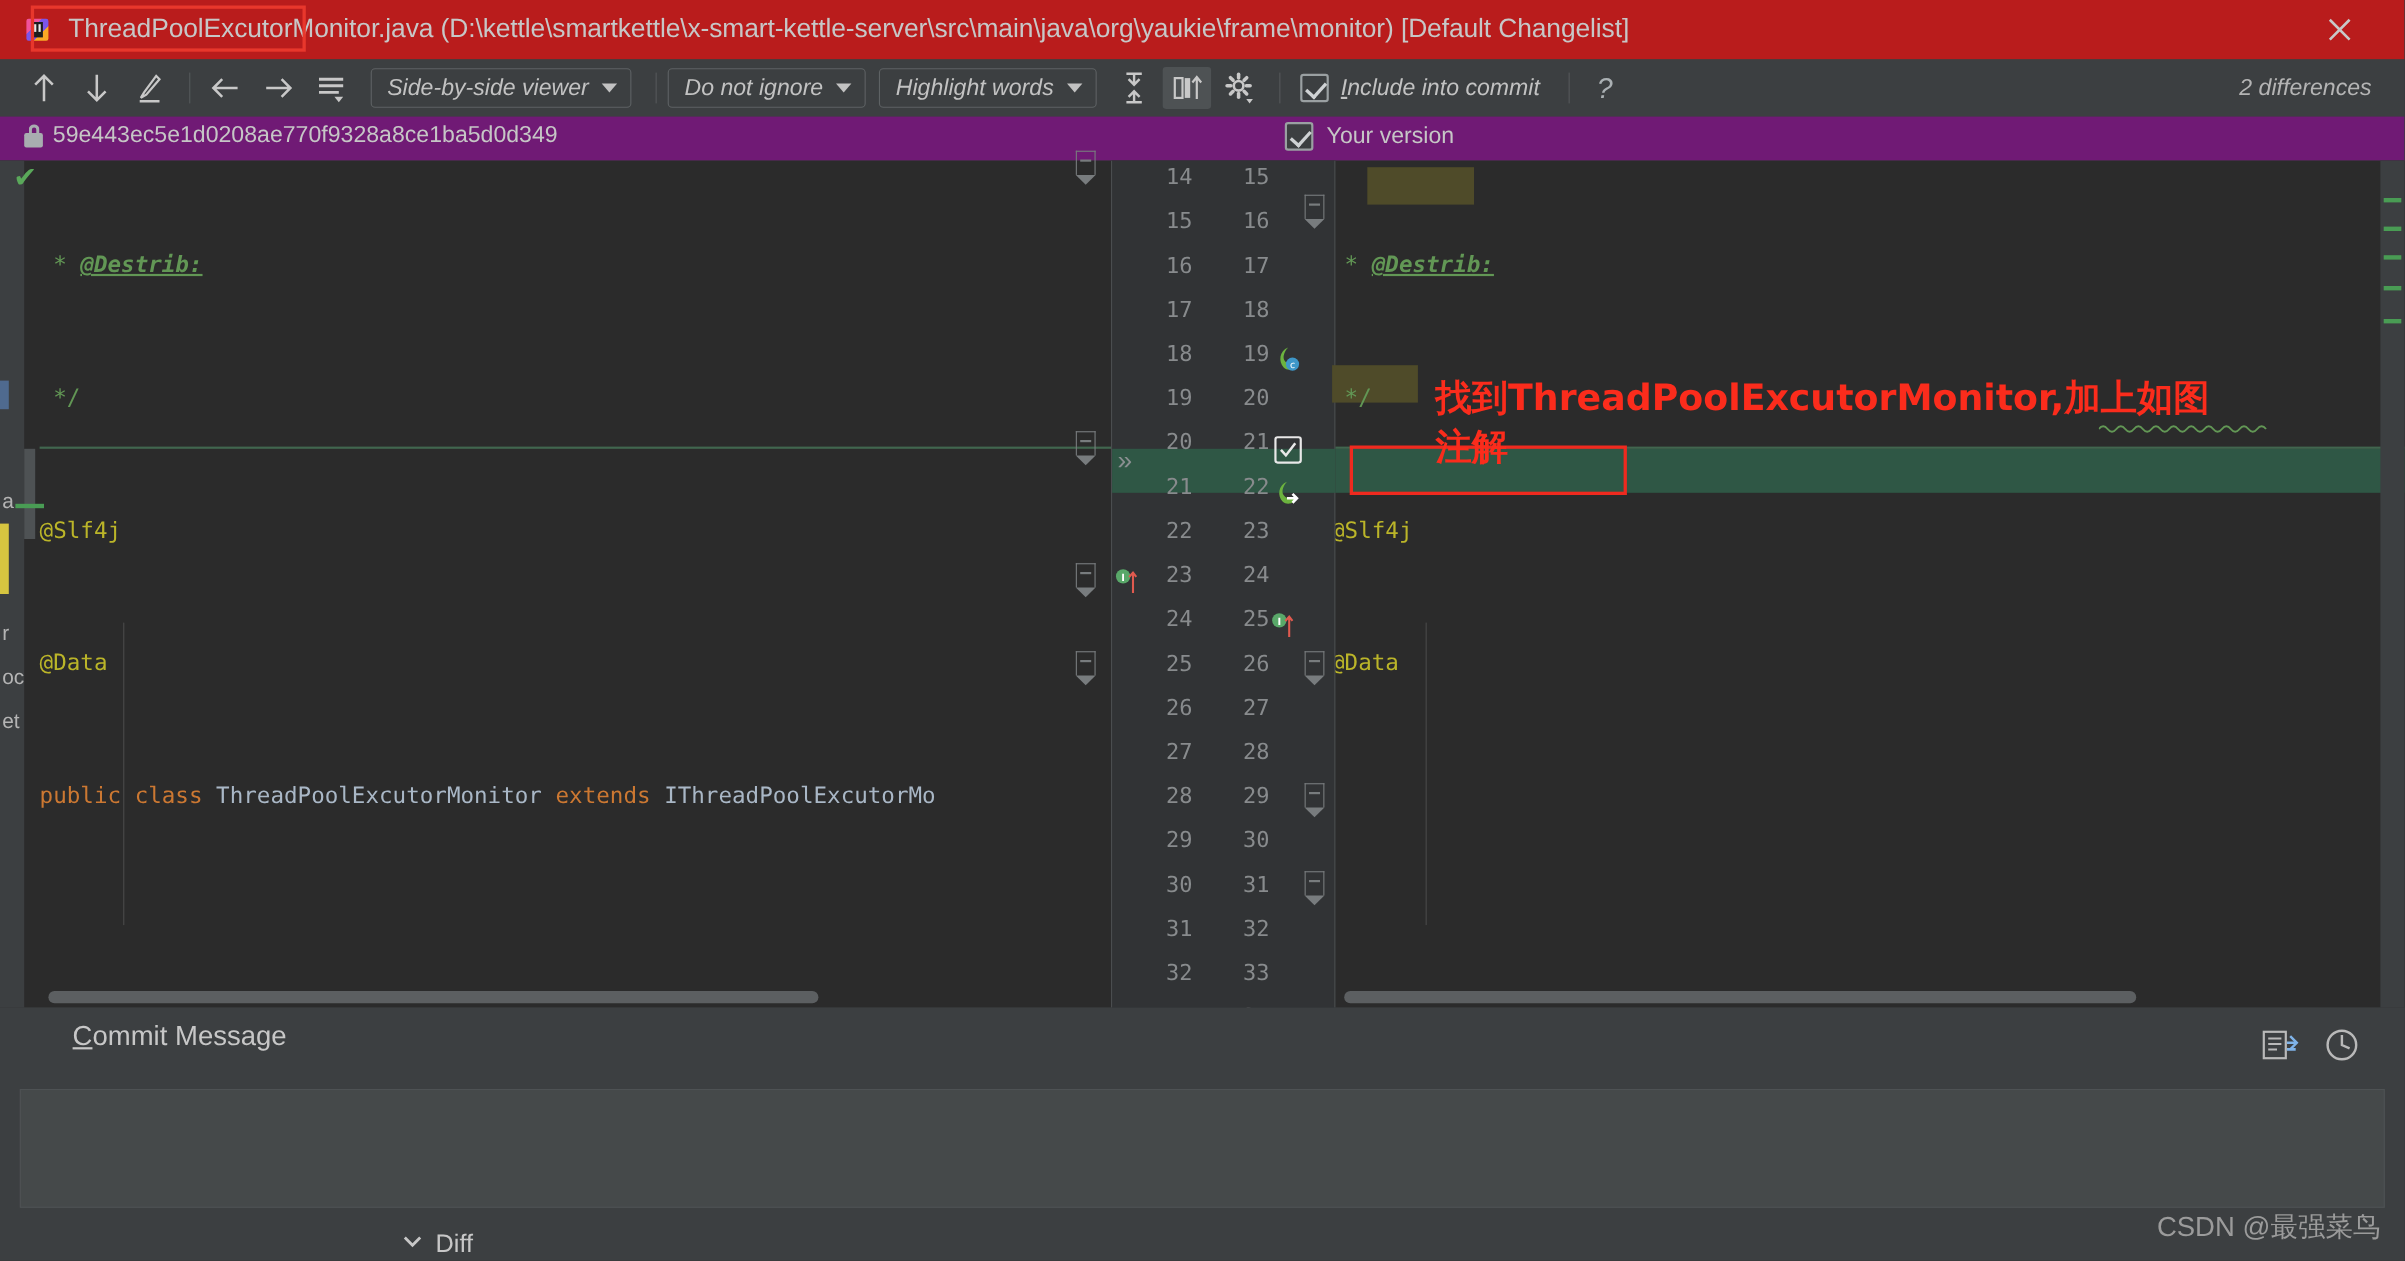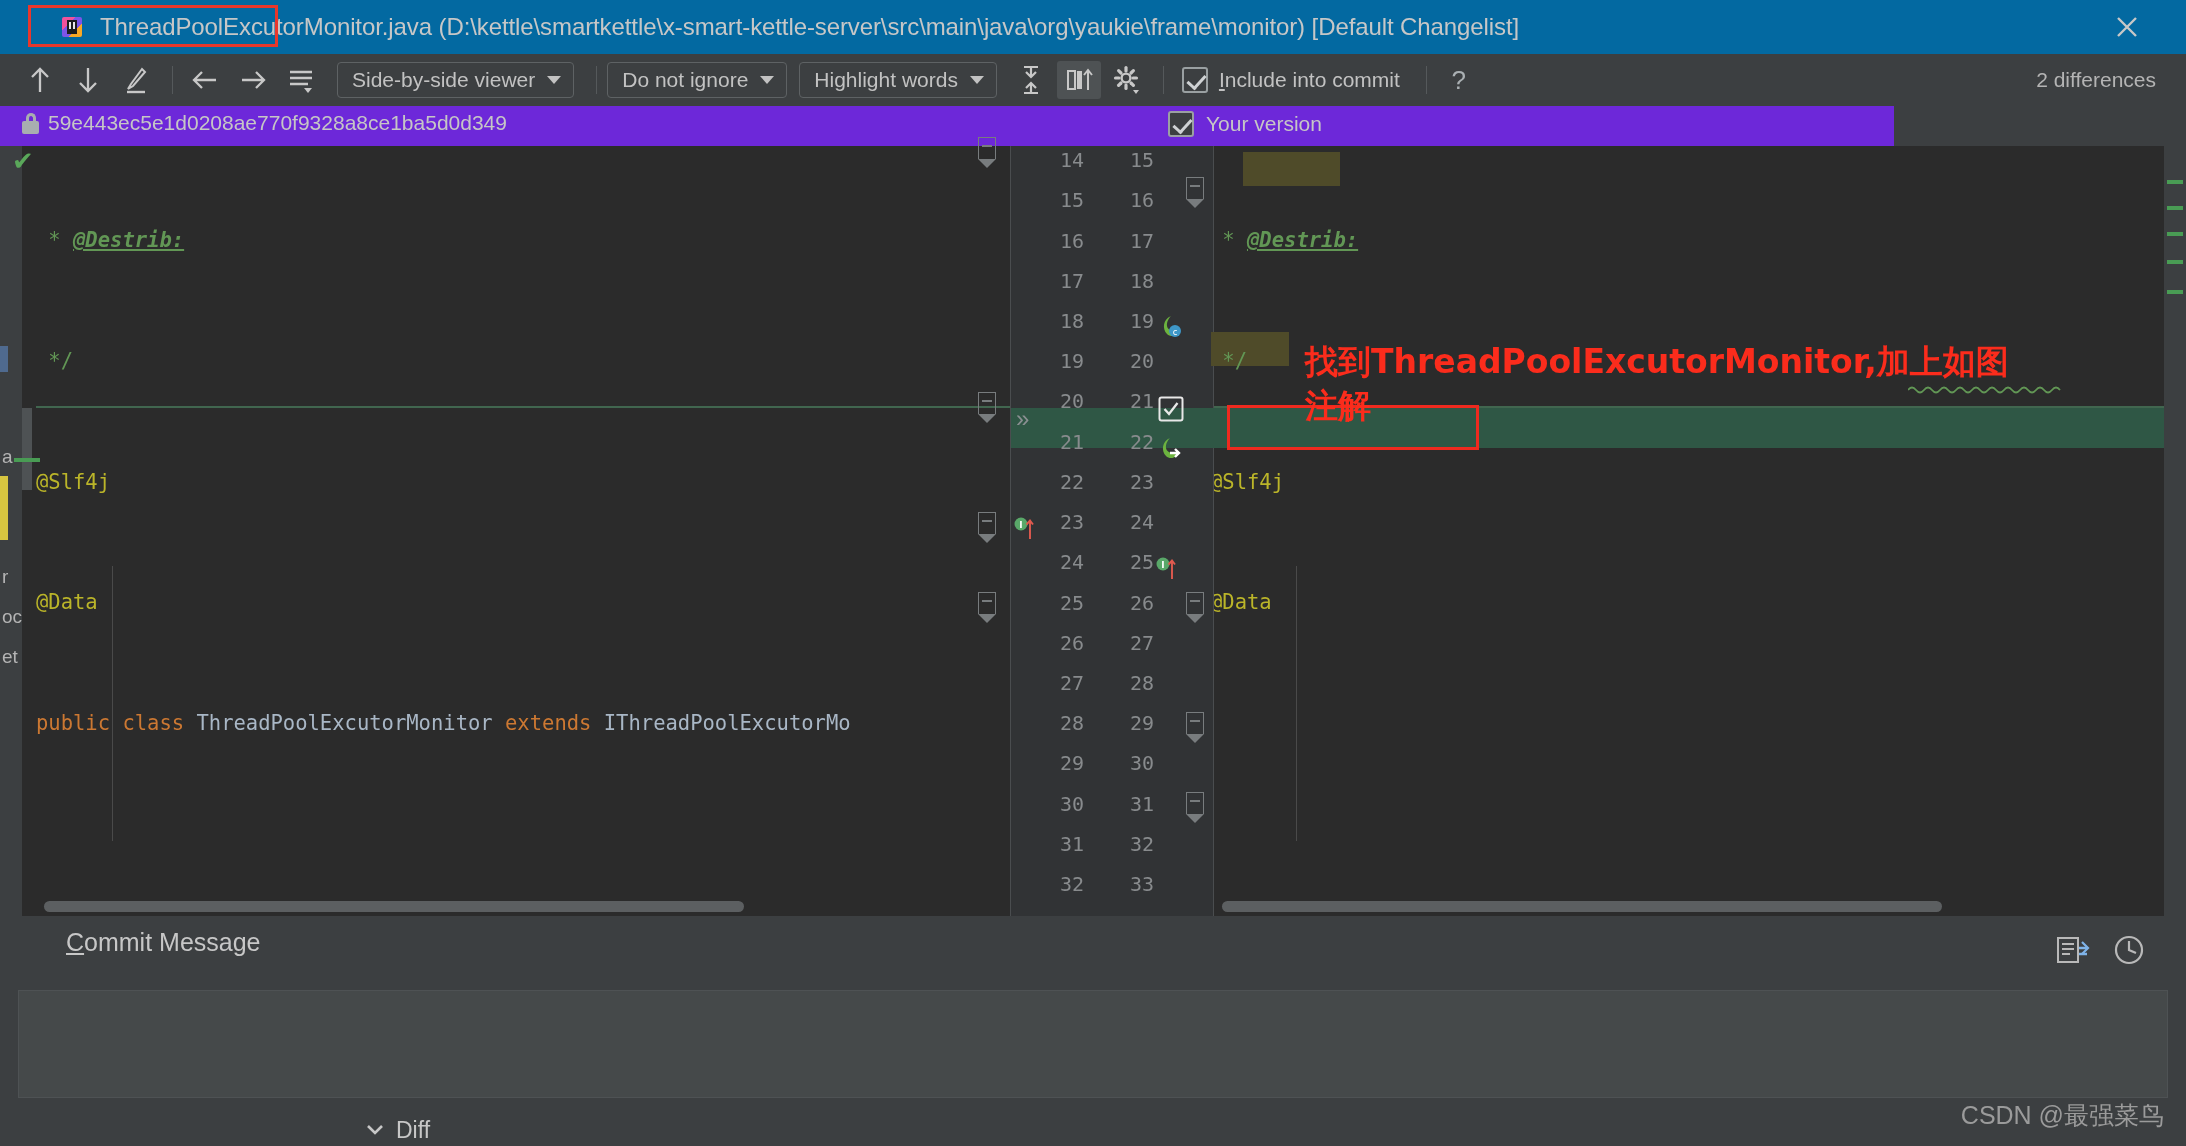--- a/index.html
+++ b/index.html
@@ -2,57 +2,57 @@
 <html><head>
 <meta charset="utf-8">
 <style>
   * { box-sizing: border-box; margin:0; padding:0; }
   html,body { width:2186px; height:1146px; background:#3c3f41; overflow:hidden;
               font-family:"Liberation Sans", sans-serif; }
   .app { position:relative; width:2186px; height:1146px; background:#3c3f41; color:#bbbbbb; }
 
   
   .titlebar { position:absolute; left:0; top:0; width:2186px; height:54px;
-              background:#0369a1; display:flex; align-items:center;padding-left:38px; }
+              background:#b91c1c; display:flex; align-items:center; }
   .title-icon { width:26px; height:26px; margin-left:22px; position:relative; flex:0 0 auto; }
   .title-icon .a { position:absolute; left:2px; top:3px; width:20px; height:20px;
                    background:linear-gradient(135deg,#f0529c 0%,#f0529c 34%,#7c55e8 34%,#7c55e8 66%,#f9a825 66%); border-radius:2px; }
   .title-icon .b { position:absolute; left:7px; top:6px; width:10px; height:14px; background:#1d1d1d; }
   .title-icon .c { position:absolute; left:9px; top:8px; width:2px; height:7px; background:#e8e8e8; }
   .title-icon .d { position:absolute; left:13px; top:8px; width:2px; height:7px; background:#e8e8e8; }
   .title-text { font-size:24px; color:#c7c7c7; white-space:nowrap; margin-left:14px; letter-spacing:-0.1px; }
   .title-hl-box { position:absolute; left:28px; top:5px; width:250px; height:42px;
                   border:3px solid #e8372c; pointer-events:none; }
   .close-btn { position:absolute; right:38px; top:6px; width:42px; height:42px;
                display:flex; align-items:center; justify-content:center; }
 
   
   .toolbar { position:absolute; left:0; top:54px; width:2186px; height:52px;
-             background:#3c3f41; display:flex; align-items:center; padding-left:18px; }
+             background:#3c3f41; display:flex; align-items:center; padding-left:18px;font-style:italic; }
   .tb-icon { width:44px; height:38px; display:flex; align-items:center; justify-content:center;
              margin-right:4px; border-radius:3px; }
   .tb-icon.pressed { background:#4e5254; }
   .tb-sep { width:1px; height:28px; background:#55595b; margin:0 10px; }
   .combo { height:36px; border:1px solid #5e6264; border-radius:4px; background:#3c3f41;
            display:flex; align-items:center; padding:0 12px 0 14px; margin-right:12px; }
   .combo-label { font-size:21px; color:#c2c2c2; white-space:nowrap; }
   .caret { width:0;height:0;border-left:7px solid transparent;border-right:7px solid transparent;
            border-top:8px solid #c2c2c2; margin-left:12px; }
   .chk-wrap { display:flex; align-items:center; margin-left:8px; }
   .chk { width:26px; height:26px; border:2px solid #9aa0a2; border-radius:3px; background:#3c3f41;
          position:relative; margin-right:11px; }
   .chk.on::after { content:""; position:absolute; left:7px; top:2px; width:8px; height:15px;
                    border:solid #cfd2d4; border-width:0 3px 3px 0; transform:rotate(42deg); }
   .chk-label { font-size:21px; color:#c2c2c2; white-space:nowrap; }
   .chk-label u { text-decoration:underline; }
   .qmark { font-size:26px; color:#aab0b3; }
   .diff-count { position:absolute; right:30px; top:14px; font-size:21px; color:#b4b4b4; }
 
   
-  .revbar { position:absolute; left:0; top:106px; width:1894px; height:40px; background:#6d28d9; }
+  .revbar { position:absolute; left:0; top:106px; width:2186px; height:40px; background:#701a75; }
   .rev-left { position:absolute; left:22px; top:5px; display:flex; align-items:center; }
   .lock { width:17px; height:21px; position:relative; margin-right:9px; }
   .lock .body { position:absolute; left:0; bottom:0; width:17px; height:13px; background:#a8adb0; border-radius:2px; }
   .lock .shk { position:absolute; left:3.5px; top:0; width:10px; height:10px;
                border:3px solid #a8adb0; border-bottom:none; border-radius:5px 5px 0 0; }
   .rev-hash { font-size:21px; color:#c6c6c6; }
   .rev-right { position:absolute; left:1168px; top:5px; display:flex; align-items:center; }
   .rev-right .chk { margin-right:12px; }
   .rev-right .lbl { font-size:21px; color:#c6c6c6; }
 

